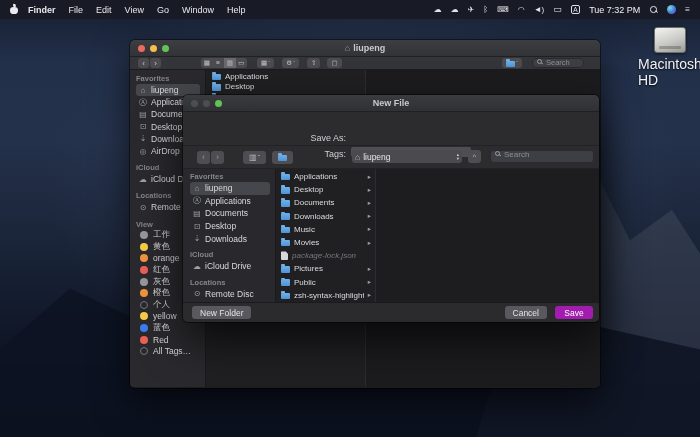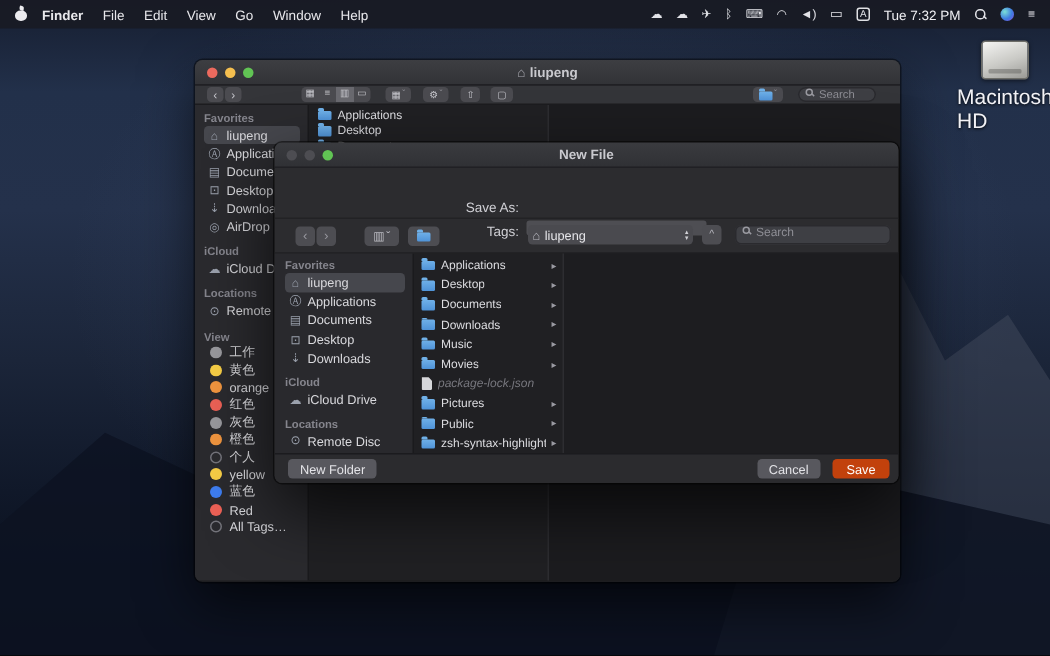--- a/index.html
+++ b/index.html
@@ -137,21 +137,21 @@
   .dsidebar{width:85px;flex:none;background:#29292d;border-right:1px solid #1a1a1d;padding:1px 0 0 7px;overflow:hidden;}
   .dsidebar .sectitle.mt{margin-top:3px;}
   .dsidebar .srow{height:12.6px;font-size:8.5px;}
   .dfilecol{width:99px;flex:none;background:#202023;border-right:1px solid #2d2d31;padding-top:1px;overflow:hidden;}
   .dfilecol .frow{height:13.2px;font-size:8px;padding:0 4px 0 5px;}
   .drest{flex:1;background:#1d1d20;}
   .dbottom{position:absolute;bottom:0;left:0;right:0;height:20px;background:#2b2b2e;border-top:1px solid #1b1b1e;
     display:flex;align-items:center;padding:0 6px 0 9px;box-sizing:border-box;}
   .pbtn{height:13px;border:none;border-radius:3px;background:#58585e;color:#e3e3e7;font-size:8.5px;
     display:inline-flex;align-items:center;justify-content:center;padding:0 8px;font-family:inherit;}
-  .pbtn.save{background:#c2410c;color:#fff;min-width:38px;margin-left:8px;box-sizing:border-box;}
+  .pbtn.save{background:#a21caf;color:#fff;min-width:38px;margin-left:8px;box-sizing:border-box;}
   .pbtn.cancel{min-width:28px;margin-left:auto;}
 </style>
 </head>
 <body>
 
 <div class="screen" data-name="desktop">
   <div class="wallpaper" data-name="wallpaper">
     <div class="glow" data-name="wallpaper-glow"></div>
     <div class="m1" data-name="mountain-light"></div>
     <div class="m2" data-name="mountain-dark"></div>

